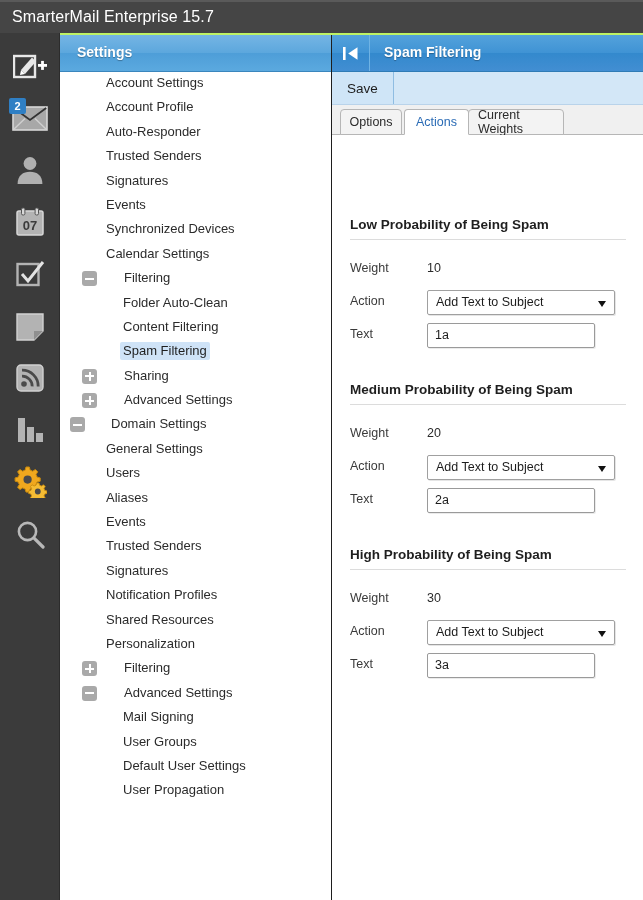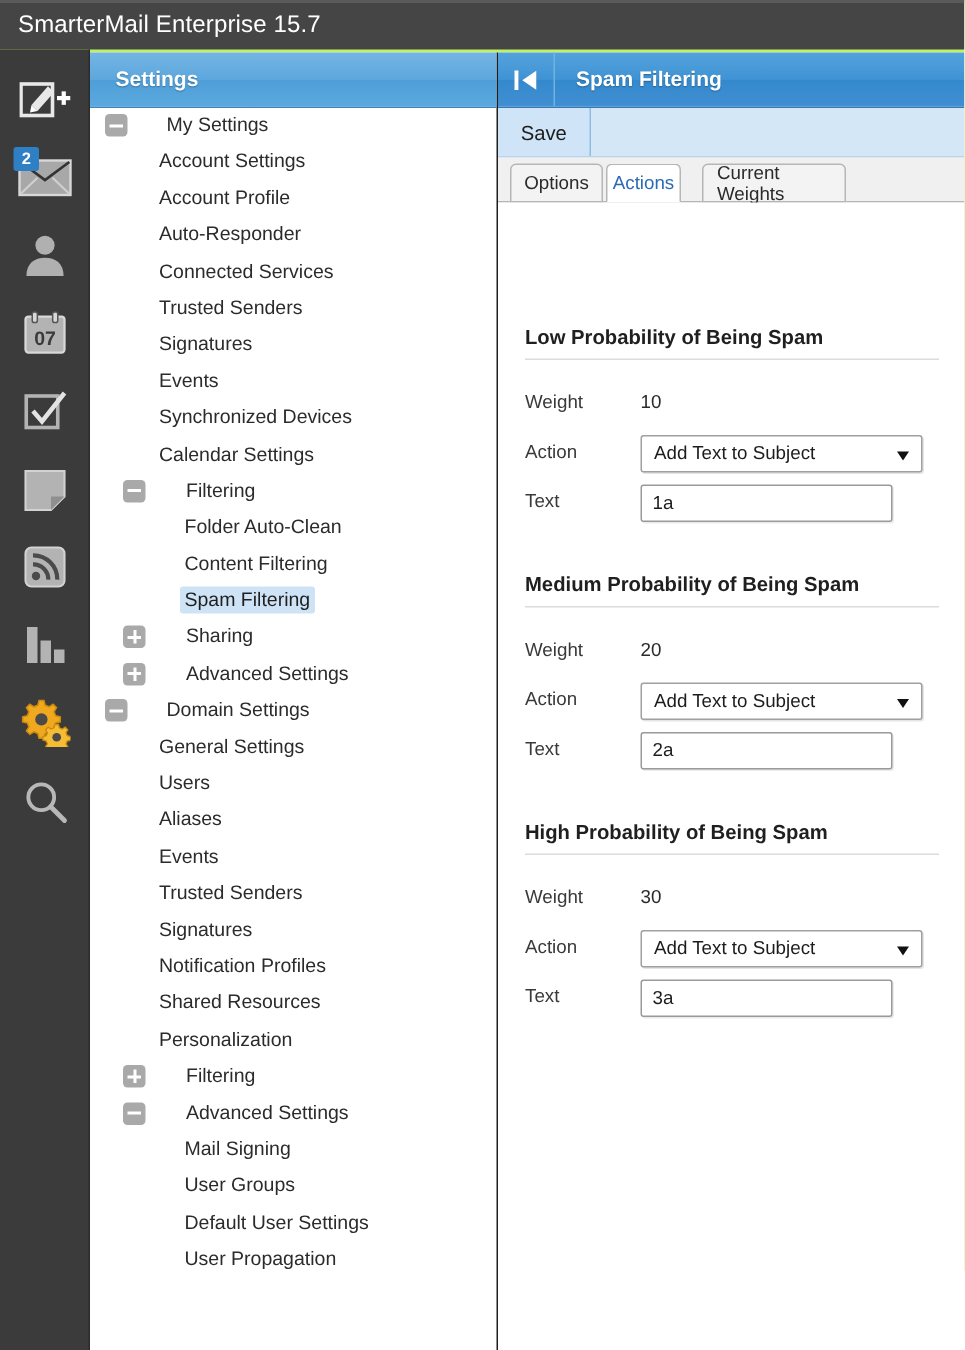--- a/index.html
+++ b/index.html
@@ -410,34 +410,27 @@
     </div>
 
   </div>
 
   <div id="settings-panel">
     <div id="settings-header">
       <div class="hdr-text">Settings</div>
     </div>
     <div id="tree">
         <div class="tree-row">
-          <div class="tree-toggle" style="left: 10px;"></div>
-          <div class="tree-label" style="left: 48px;">My Settings</div>
-        </div>
-        <div class="tree-row">
           <div class="tree-label" style="left: 43px;">Account Settings</div>
         </div>
         <div class="tree-row">
           <div class="tree-label" style="left: 43px;">Account Profile</div>
         </div>
         <div class="tree-row">
           <div class="tree-label" style="left: 43px;">Auto-Responder</div>
-        </div>
-        <div class="tree-row">
-          <div class="tree-label" style="left: 43px;">Connected Services</div>
         </div>
         <div class="tree-row">
           <div class="tree-label" style="left: 43px;">Trusted Senders</div>
         </div>
         <div class="tree-row">
           <div class="tree-label" style="left: 43px;">Signatures</div>
         </div>
         <div class="tree-row">
           <div class="tree-label" style="left: 43px;">Events</div>
         </div>
@@ -535,21 +528,21 @@
     </div>
 
     <div id="toolbar">
       <div id="save-button">
         <span>Save</span>
       </div>
     </div>
 
     <div id="tabs">
         <div class="tab" style="left: 8px; width: 62px;">Options</div>
-        <div class="tab active" style="left: 72px; width: 50px;">Actions</div>
+        <div class="tab active" style="left: 72px; width: 65px;">Actions</div>
         <div class="tab" style="left: 136px; width: 96px;">Current Weights</div>
       </div>
 
     <div id="form-body">
         <div class="section" style="top: 82px; height: 130px;">
           <div class="section-title">Low Probability of Being Spam</div>
           <div class="section-rule"></div>
           <div class="field-row" style="top: 40px;">
             <div class="field-label">Weight</div>
             <div class="field-static">10</div>

